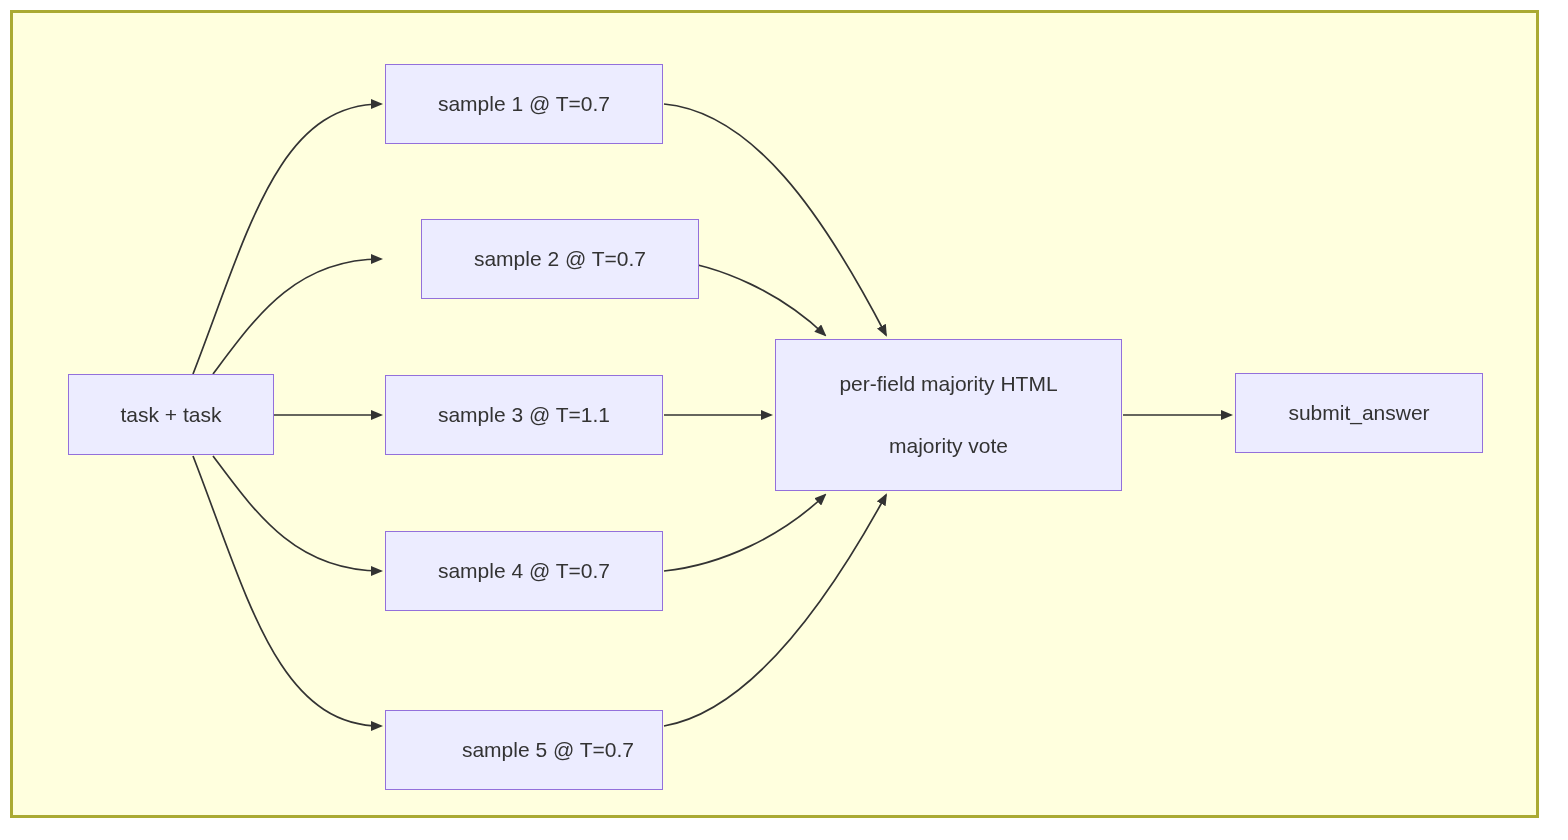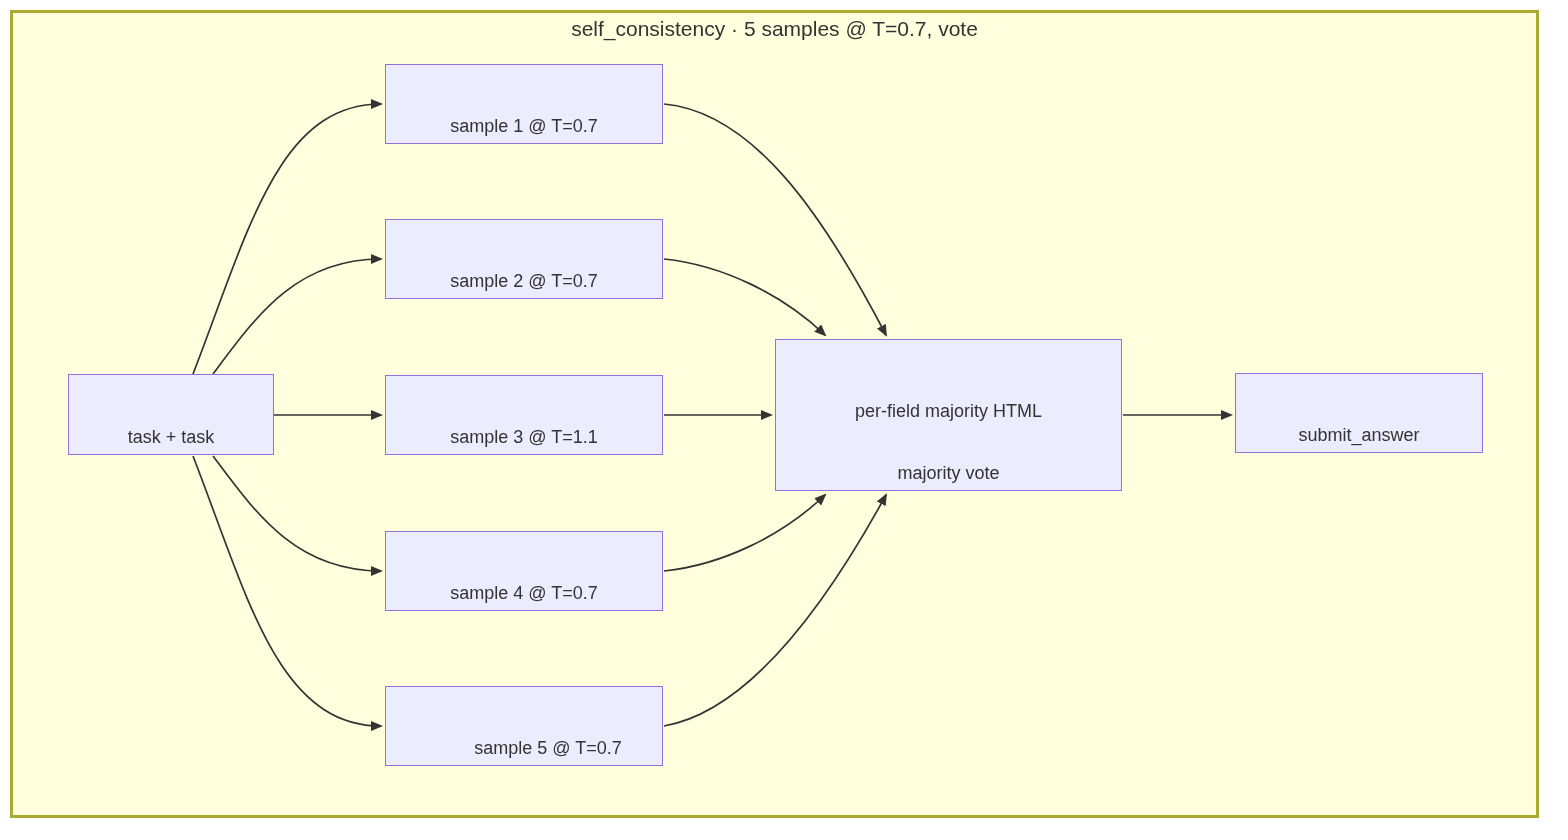--- a/index.html
+++ b/index.html
@@ -43,46 +43,45 @@
     fill: none;
     stroke: var(--edge-color);
     stroke-width: 1.7px;
   }
   #arrowhead path { fill: var(--edge-color); stroke: none; }
   .node {
     position: absolute;
     background: var(--node-fill);
     border: 1.5px solid var(--node-border);
     color: var(--text-color);
-    font-size: 18px;
+    font-size: 21px;
     display: flex;
     flex-direction: column;
     align-items: center;
-    justify-content: flex-end;
+    justify-content: center;
     text-align: center;
     line-height: 34px;
   }
   .node-user-task { left: 68px;  top: 374px; width: 206px; height: 81px; }
   .node-sample    { left: 385px; width: 278px; height: 80px; }
   .node-sample-1  { top: 64px; }
-  .node-sample-2  { top: 219px; }
+  .node-sample-2  { top: 219px; margin-left: 36px; }
   .node-sample-3  { top: 375px; }
   .node-sample-4  { top: 531px; }
-  .node-sample-5  { top: 686px; padding-left: 48px; }
+  .node-sample-5  { top: 710px; padding-left: 48px; }
   .node-majority  { left: 775px; top: 339px; width: 347px; height: 152px; gap: 28px; }
   .node-submit    { left: 1235px; top: 373px; width: 248px; height: 80px; }
 </style>
 </head>
 <body>
 
 <div class="stage">
 
   <div class="diagram-bg"></div>
 
-  <div class="diagram-title">self_consistency · 5 samples @ T=0.7, vote</div>
 
   <svg class="edge-layer" viewBox="0 0 1568 840" aria-hidden="true">
     <defs>
       <marker id="arrowhead" markerUnits="userSpaceOnUse" markerWidth="12" markerHeight="10" viewBox="0 0 12 10" refX="10" refY="5" orient="auto">
         <path d="M0,0 L12,5 L0,10 z"></path>
       </marker>
     </defs>
     <path class="edge" d="M 193 374 C 248 232, 278 104, 381 104" marker-end="url(#arrowhead)"></path>
     <path class="edge" d="M 213 374 C 255 318, 295 259, 381 259" marker-end="url(#arrowhead)"></path>
     <path class="edge" d="M 274 415 L 381 415" marker-end="url(#arrowhead)"></path>

